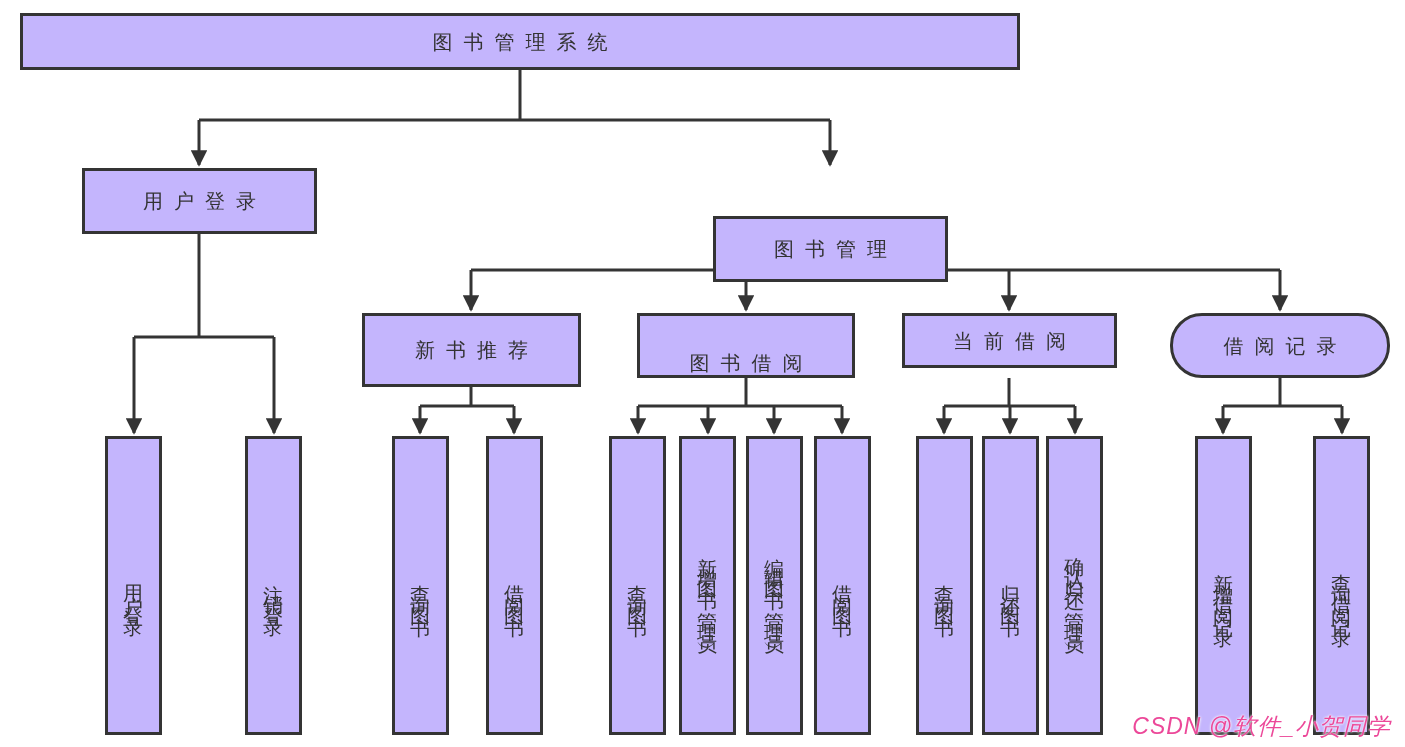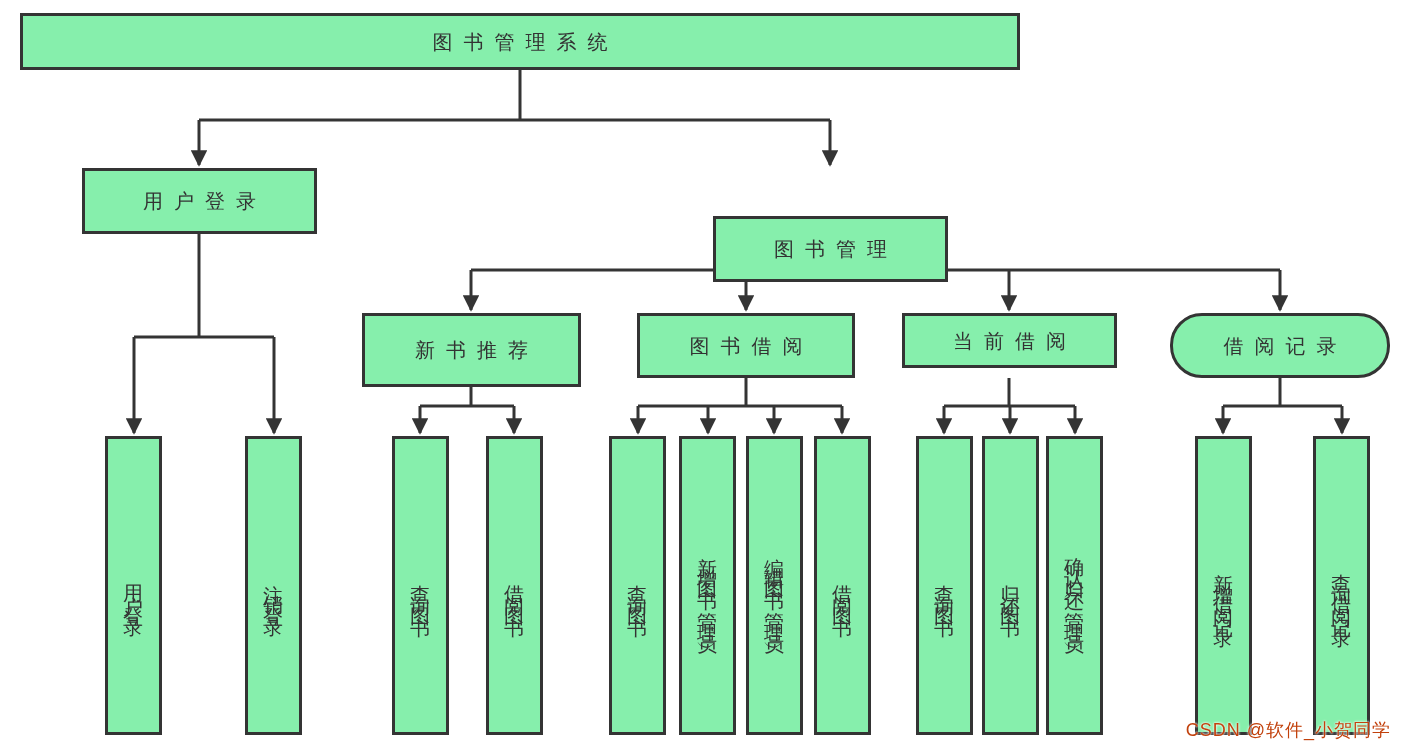--- a/index.html
+++ b/index.html
@@ -13,21 +13,21 @@
   }
   .wires {
     position: absolute;
     left: 0; top: 0;
     width: 1405px; height: 747px;
     z-index: 1;
   }
   .box {
     position: absolute;
     box-sizing: border-box;
-    background: #86efac;
+    background: #c4b5fd;
     border: 3px solid #343434;
     display: flex;
     align-items: center;
     justify-content: center;
     z-index: 2;
   }
   .lbl {
     font-size: 20px;
     color: #333333;
     letter-spacing: 11px;
@@ -40,25 +40,26 @@
     text-orientation: mixed;
     white-space: normal;
     line-height: 1;
     padding-left: 0;
     padding-top: 11px; 
   }
   .watermark {
     position: absolute;
     right: 14px;
     bottom: 5px;
-    font-size: 18px;
+    font-size: 23px;
     letter-spacing: 1px;
-    color: #c2410c;
+    color: #ec4899;
     text-shadow: 0 0 2px #ffffff, 0 0 3px #ffffff;
     z-index: 5;
+    font-style: italic;
   }
 </style>
 </head>
 <body>
 
 <div class="stage">
 
   <svg class="wires" viewBox="0 0 1405 747" xmlns="http://www.w3.org/2000/svg">
     <defs>
       <marker id="arrow" viewBox="0 0 10 10" refX="9" refY="5" markerWidth="6.5" markerHeight="5.5" orient="auto-start-reverse">
@@ -123,21 +124,21 @@
   <div class="box h" style="left:82px; top:168px; width:235px; height:66px;">
     <span class="lbl">用户登录</span>
   </div>
   <div class="box h" style="left:713px; top:168px; width:235px; height:66px;margin-top:48px;">
     <span class="lbl">图书管理</span>
   </div>
 
   <div class="box h" style="left:362px; top:313px; width:219px; height:74px;">
     <span class="lbl">新书推荐</span>
   </div>
-  <div class="box h" style="left:637px; top:313px; width:218px; height:65px;">
+  <div class="box h" style="left:637px; top:313px; width:218px; height:65px;align-items:flex-end;">
     <span class="lbl">图书借阅</span>
   </div>
   <div class="box h" style="left:902px; top:313px; width:215px; height:55px;">
     <span class="lbl">当前借阅</span>
   </div>
   <div class="box h" style="left:1170px; top:313px; width:220px; height:65px;border-radius:32px;">
     <span class="lbl">借阅记录</span>
   </div>
 
   <div class="box v" style="left:105px; top:436px; width:57px; height:299px;">

